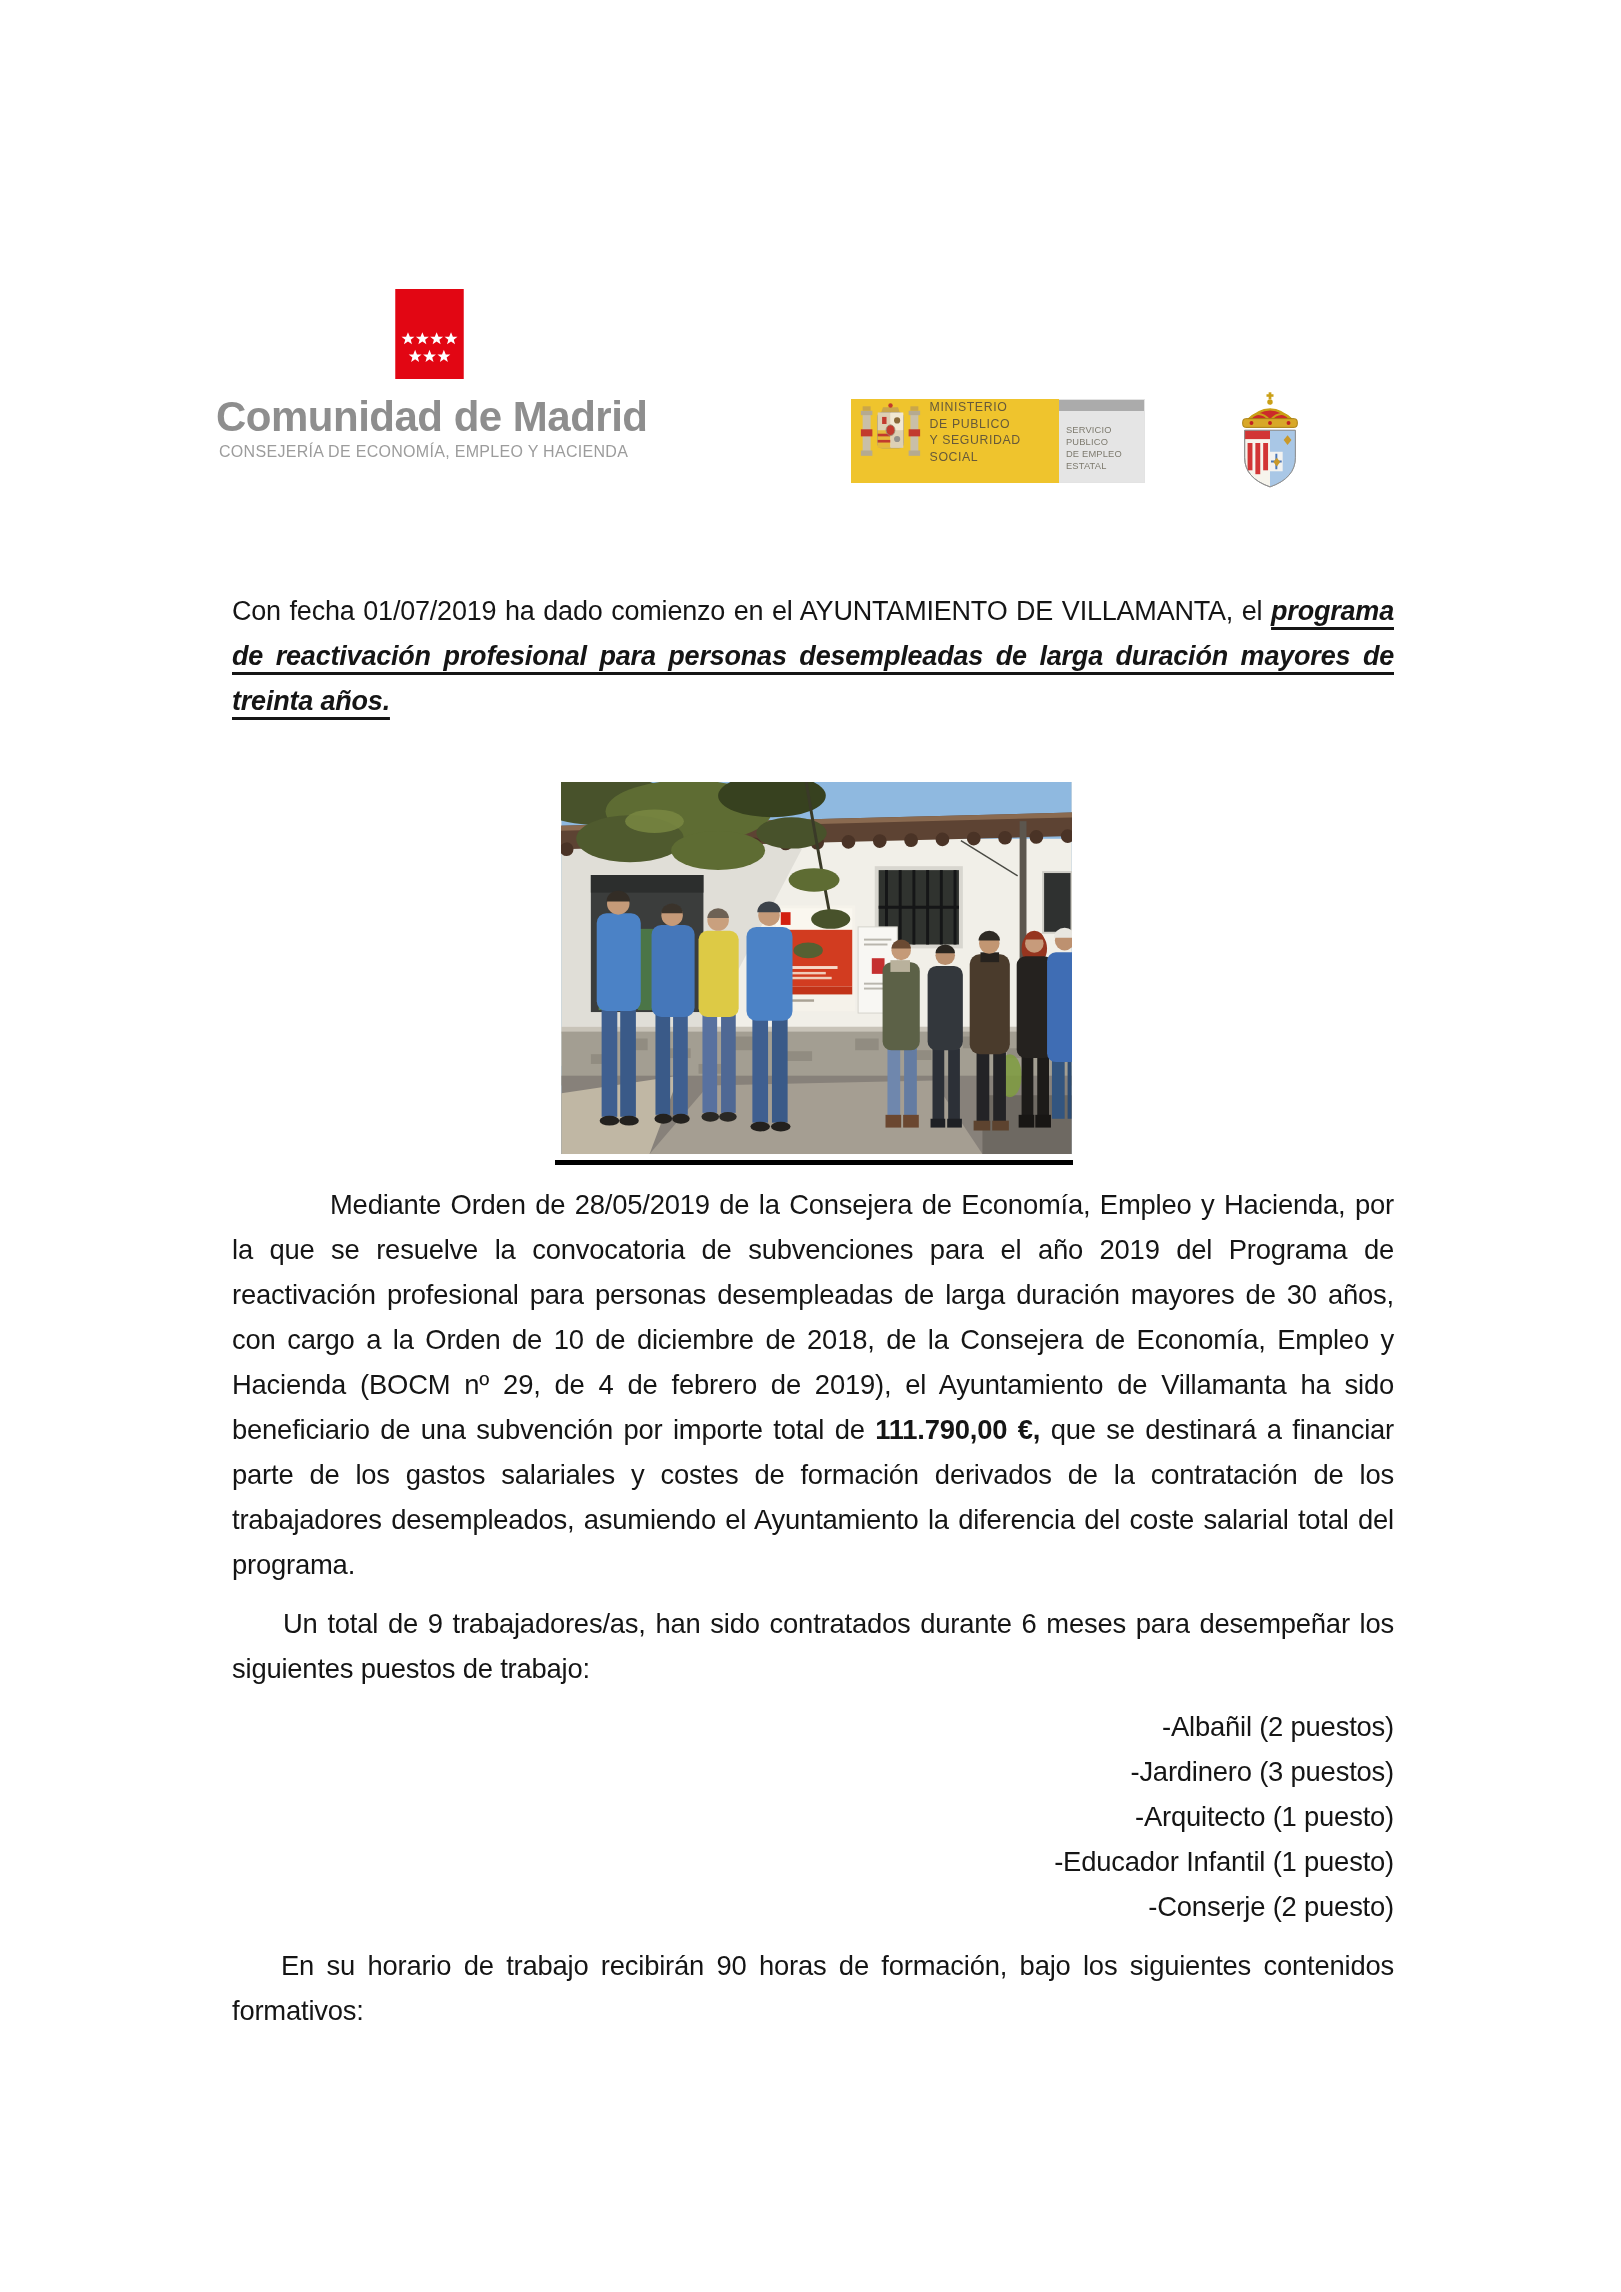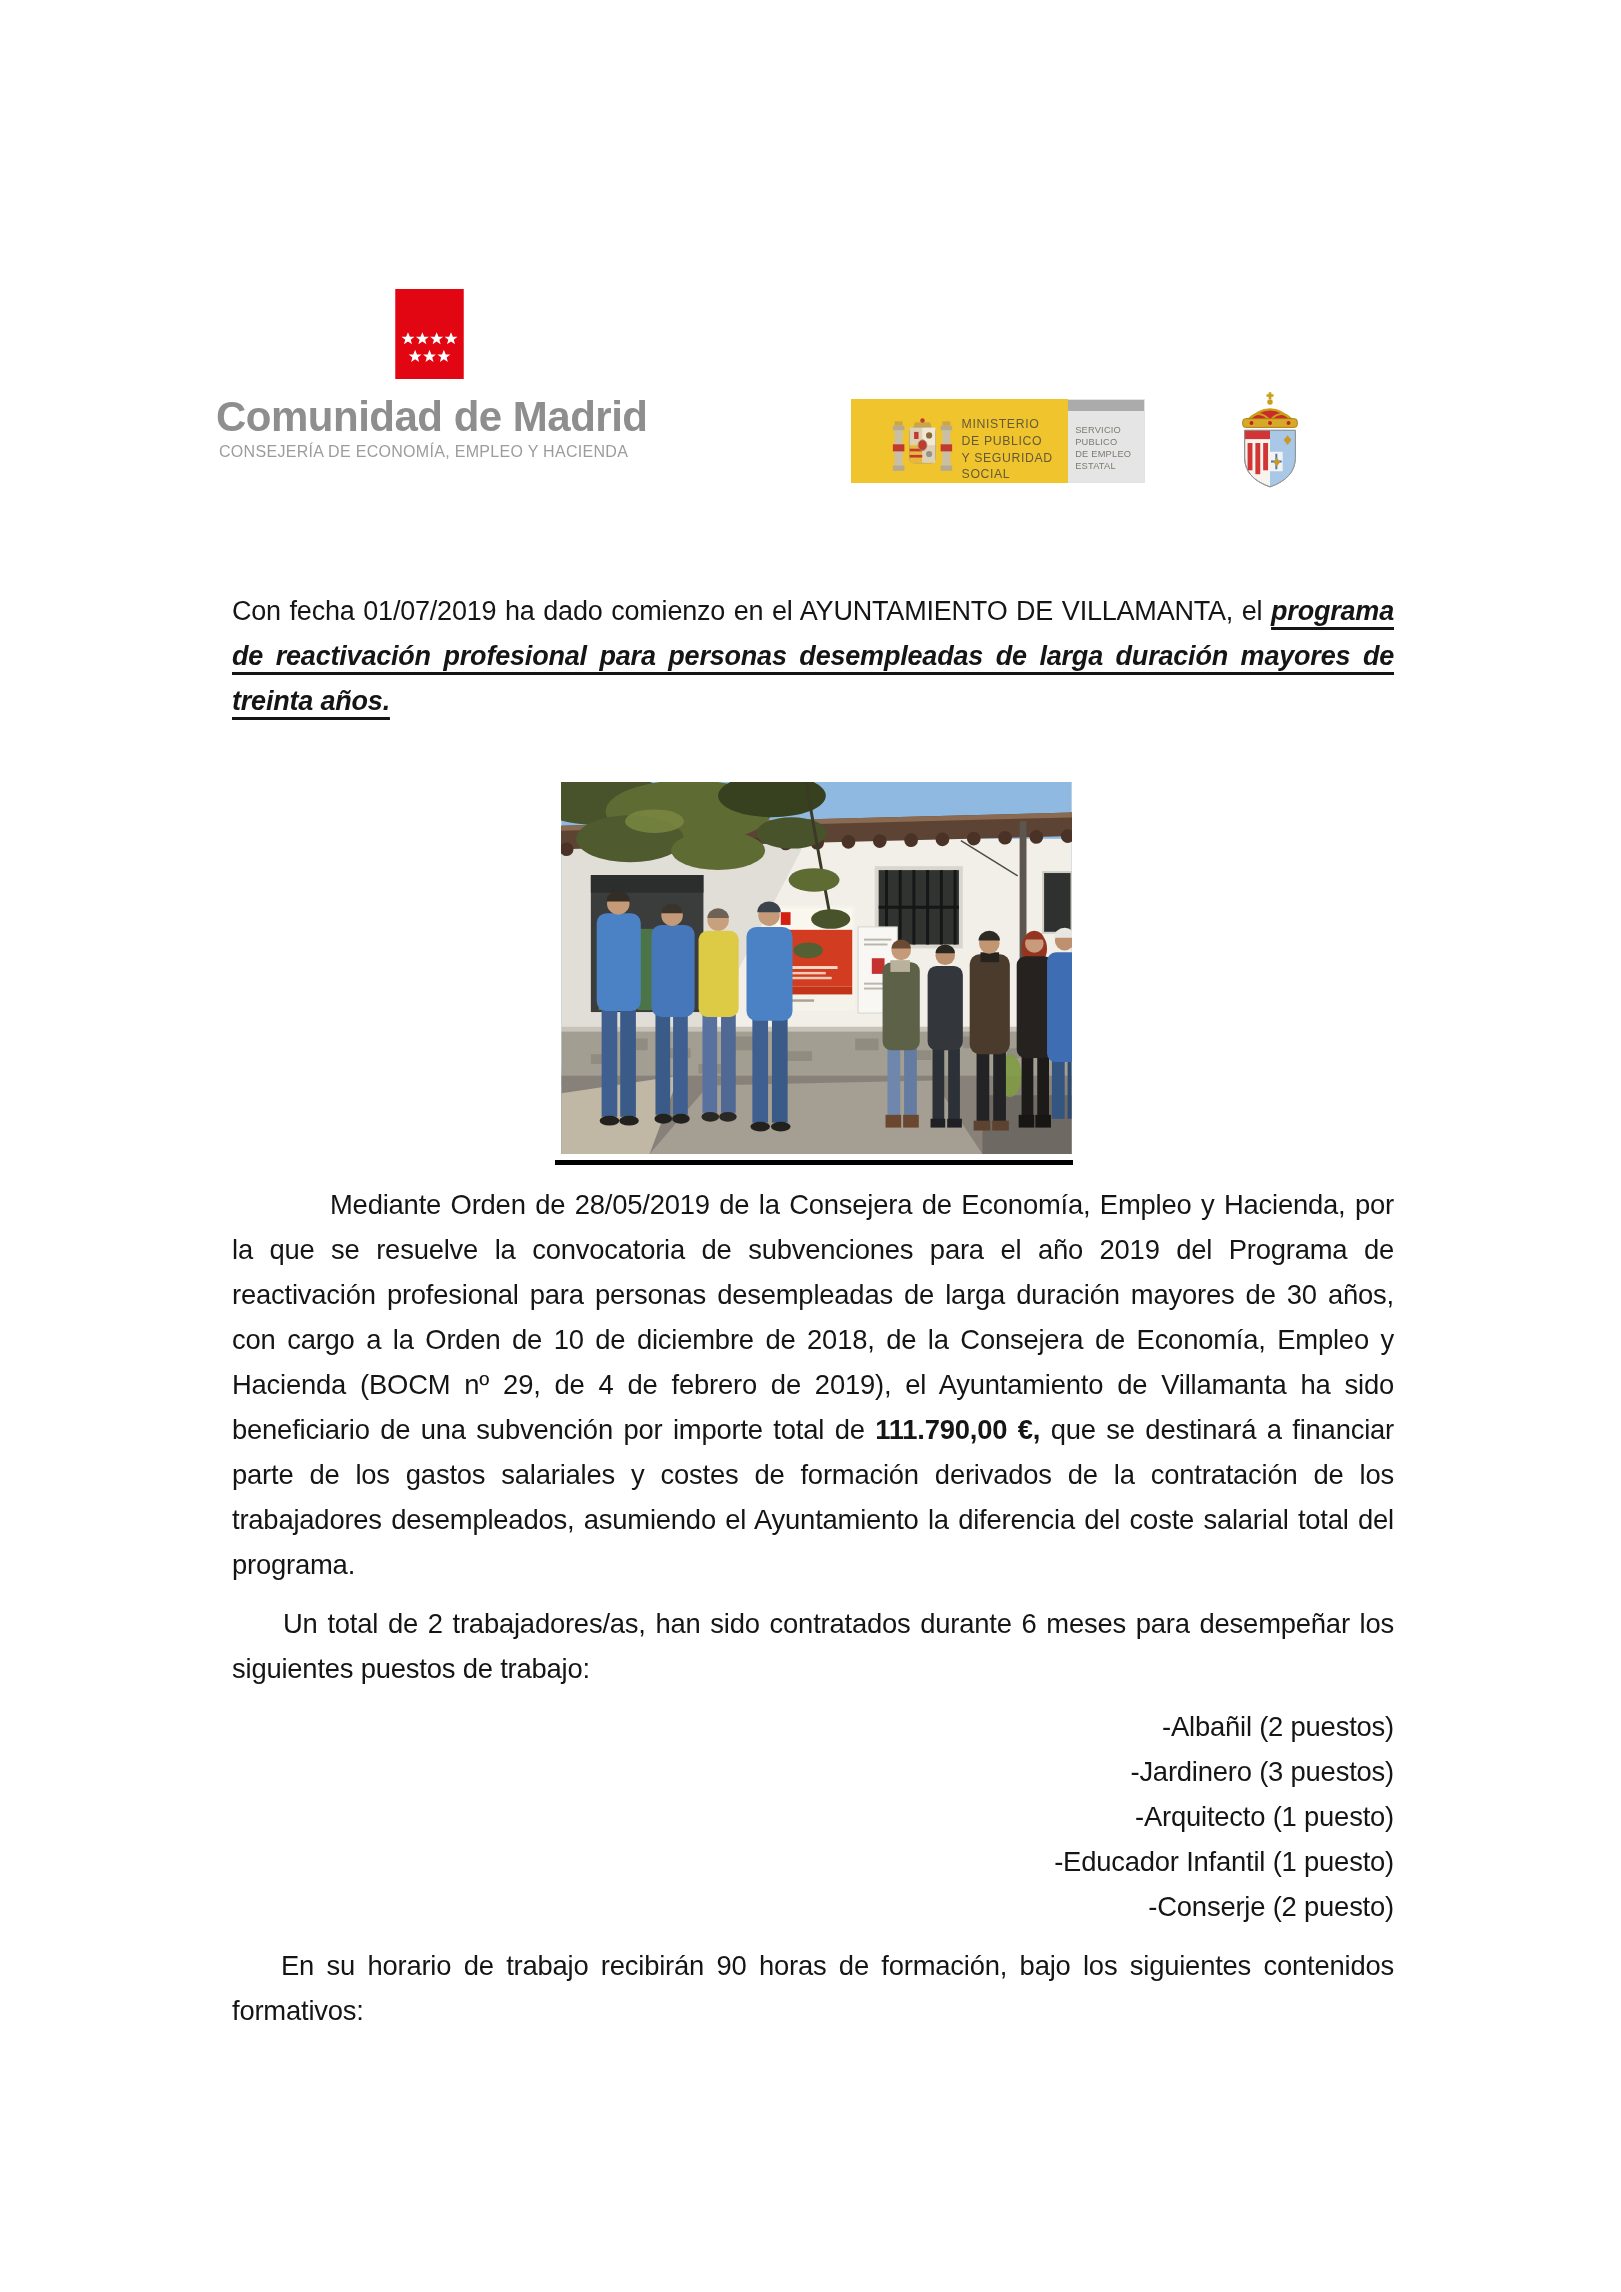--- a/index.html
+++ b/index.html
@@ -5,21 +5,21 @@
   html,body{margin:0;padding:0;background:#fff;}
   .page{position:relative;width:1573px;height:2293px;background:#ffffff;overflow:hidden;
         font-family:"Liberation Sans",sans-serif;color:#151515;}
   
   .flag{position:absolute;left:395px;top:289px;width:69px;height:90px;}
   .madrid-title{position:absolute;left:216px;top:393px;font-size:42px;font-weight:700;
         color:#8e8e8e;letter-spacing:-0.5px;white-space:nowrap;}
   .madrid-subtitle{position:absolute;left:219px;top:443px;font-size:16px;color:#9c9c9c;
         letter-spacing:0.3px;white-space:nowrap;}
   .ministry{position:absolute;left:851px;top:399px;width:294px;height:84px;display:flex;}
-  .min-yellow{width:208px;height:84px;background:#efc42d;display:flex;align-items:flex-end;padding-left:32px;}
+  .min-yellow{width:208px;height:84px;background:#efc42d;display:flex;align-items:flex-start;}
   .min-crest{margin-left:8.8px;flex:none;}
   .min-text{margin-left:8.8px;font-size:12.3px;line-height:16.7px;color:#66593a;letter-spacing:0.6px;}
   .min-sepe{width:86px;height:84px;background:#e5e5e5;border:1px solid #e3e3e3;border-left:none;
         box-sizing:border-box;}
   .sepe-bar{height:10.8px;background:#ababab;}
   .sepe-text{margin-top:14.7px;padding-left:6.9px;font-size:9.3px;line-height:11.8px;color:#7d7a6e;
         letter-spacing:0.2px;}
   .crest-villamanta{position:absolute;left:1231px;top:391px;}
   
   .intro{position:absolute;left:232px;top:589px;width:1162px;font-size:27px;line-height:45px;
@@ -298,21 +298,21 @@
         <ellipse cx="275" cy="140" rx="20" ry="10" fill="#48522b"></ellipse>
         <ellipse cx="252" cy="172" rx="15" ry="8" fill="#556032"></ellipse>
         <ellipse cx="95" cy="40" rx="30" ry="12" fill="#7a8a42" opacity="0.8"></ellipse>
       </g>
     </svg>
   </div>
   <div class="photo-underline"></div>
 
   <div class="bodytext">
     <p class="p1"><span>Mediante Orden de 28/05/2019 de la Consejera de Economía, Empleo y Hacienda, por la que se resuelve la convocatoria de subvenciones para el año 2019 del Programa de reactivación profesional para personas desempleadas de larga duración mayores de 30 años, con cargo a la Orden de 10 de diciembre de 2018, de la Consejera de Economía, Empleo y Hacienda (BOCM nº 29, de 4 de febrero de 2019), el Ayuntamiento de Villamanta ha sido beneficiario de una subvención por importe total de </span><span class="amount">111.790,00 €,</span><span> que se destinará a financiar parte de los gastos salariales y costes de formación derivados de la contratación de los trabajadores desempleados, asumiendo el Ayuntamiento la diferencia del coste salarial total del programa.</span></p>
-    <p class="p2">Un total de 2 trabajadores/as, han sido contratados durante 6 meses para desempeñar los siguientes puestos de trabajo:</p>
+    <p class="p2">Un total de 9 trabajadores/as, han sido contratados durante 6 meses para desempeñar los siguientes puestos de trabajo:</p>
     <ul class="jobs" id="job-list">
         <li><span class="dash">-</span><span>Albañil (2 puestos)</span></li>
         <li><span class="dash">-</span><span>Jardinero (3 puestos)</span></li>
         <li><span class="dash">-</span><span>Arquitecto (1 puesto)</span></li>
         <li><span class="dash">-</span><span>Educador Infantil (1 puesto)</span></li>
         <li><span class="dash">-</span><span>Conserje (2 puesto)</span></li>
       </ul>
     <p class="p3">En su horario de trabajo recibirán 90 horas de formación, bajo los siguientes contenidos formativos:</p>
   </div>
 

